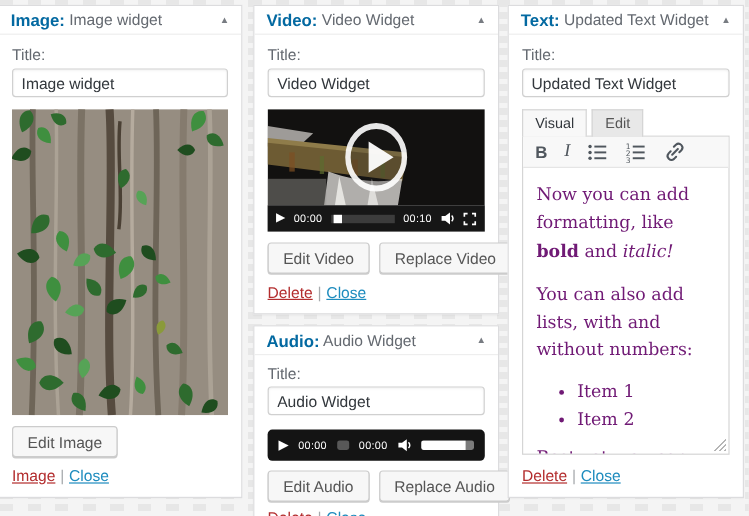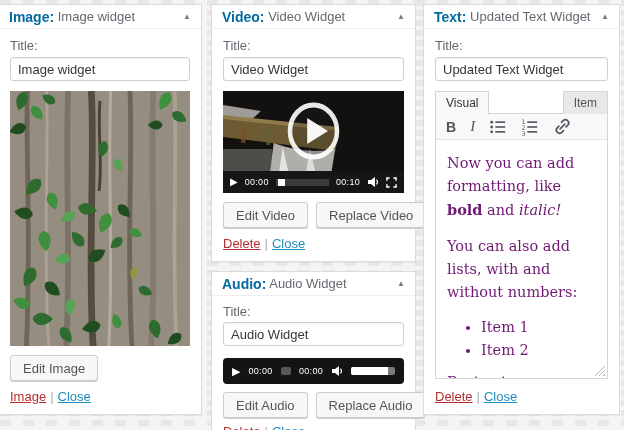--- a/index.html
+++ b/index.html
@@ -70,21 +70,21 @@
   
   .audio-bar {
     height: 26px; background: #141414; border-radius: 4px; display: flex;
     align-items: center; gap: 8px; padding: 0 9px; margin: 2px 0 8px;
   }
   .ab-rail { flex: 1; height: 8px; background: #585858; border-radius: 2px; cursor: pointer; }
   .ab-volume { width: 44px; height: 8px; background: #7b7b7b; border-radius: 2px; overflow: hidden; cursor: pointer; }
   .ab-volume-fill { width: 85%; height: 100%; background: #fff; }
 
   
-  .editor-tabs { display: flex; justify-content: space-between; margin-top: 9px; }
+  .editor-tabs { display: flex; justify-content: flex-start; margin-top: 9px; }
   .tab {
     font-size: 12px; padding: 4px 10px; border: 1px solid #d5d5d5; cursor: pointer;
     border-bottom: none; color: #555; position: relative; top: 1px;
   }
   .tab-active { background: #f8f8f8; color: #32373c; z-index: 2; }
   .tab-inactive { background: #e8e8e8; margin-left: 4px; }
   .editor-frame { border: 1px solid #d5d5d5; background: #fff; }
   .editor-toolbar {
     background: #f8f8f8; border-bottom: 1px solid #e5e5e5;
     display: flex; align-items: center; gap: 14px; padding: 5px 10px; height: 26px;
@@ -268,21 +268,21 @@
     <div class="widget-header">
       <span class="wh-bold">Text:</span>
       <span class="wh-rest"> Updated Text Widget</span>
       <span class="wh-toggle">▲</span>
     </div>
     <div class="widget-body">
       <div class="field-label">Title:</div>
       <input class="text-input" type="text" value="Updated Text Widget" style="">
       <div class="editor-tabs">
         <span class="tab tab-active">Visual</span>
-        <span class="tab tab-inactive">Item</span>
+        <span class="tab tab-inactive">Edit</span>
       </div>
       <div class="editor-frame">
         <div class="editor-toolbar">
           <span class="tb-btn tb-bold">B</span>
           <span class="tb-btn tb-italic">I</span>
           <span class="tb-btn">
             <svg width="18" height="18" viewBox="0 0 20 20">
                 <g fill="#50575e">
                   <circle cx="3" cy="4.6" r="1.6"></circle>
                   <circle cx="3" cy="10" r="1.6"></circle>

